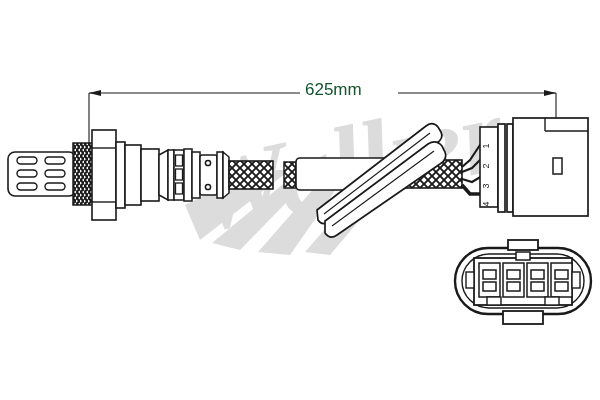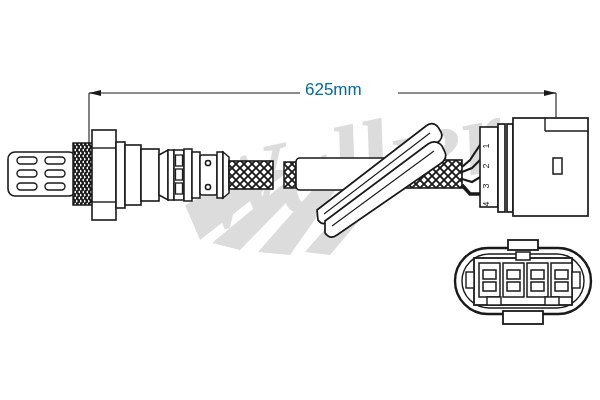--- a/index.html
+++ b/index.html
@@ -21,21 +21,21 @@
     top: 0;
     width: 600px;
     height: 400px;
   }
   #dim-label {
     position: absolute;
     left: 305px;
     top: 80px;
     font-family: "Liberation Sans", sans-serif;
     font-size: 17px;
-    color: #0369a1;
+    color: #14532d;
     letter-spacing: 0px;
     white-space: nowrap;
   }
 </style>
 </head>
 <body>
 
 <div id="canvas">
 
   <svg id="artwork" viewBox="0 0 600 400">

